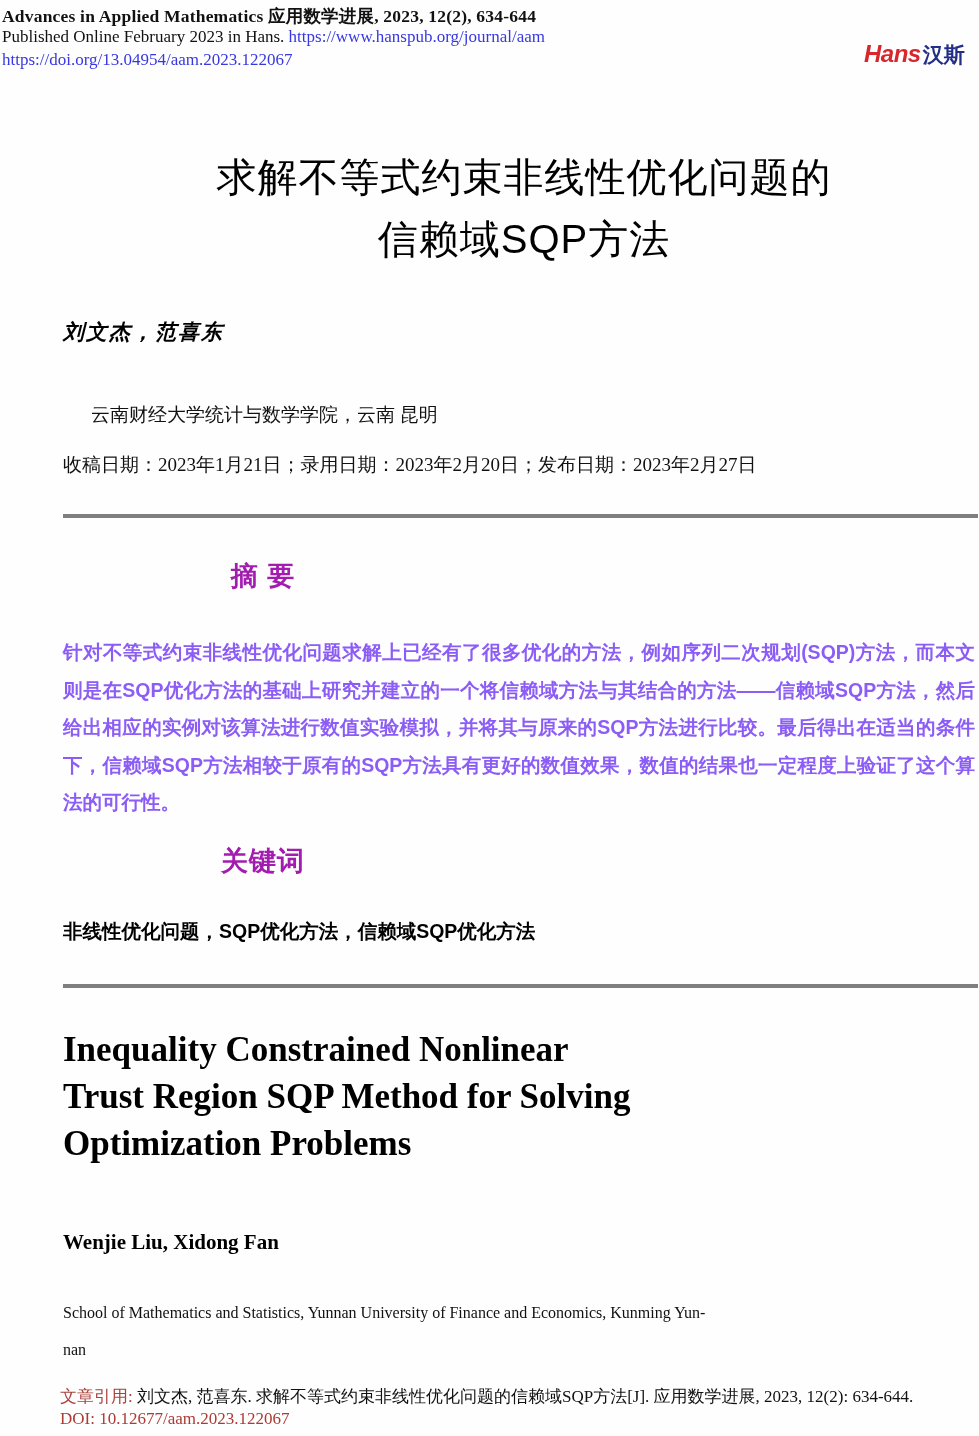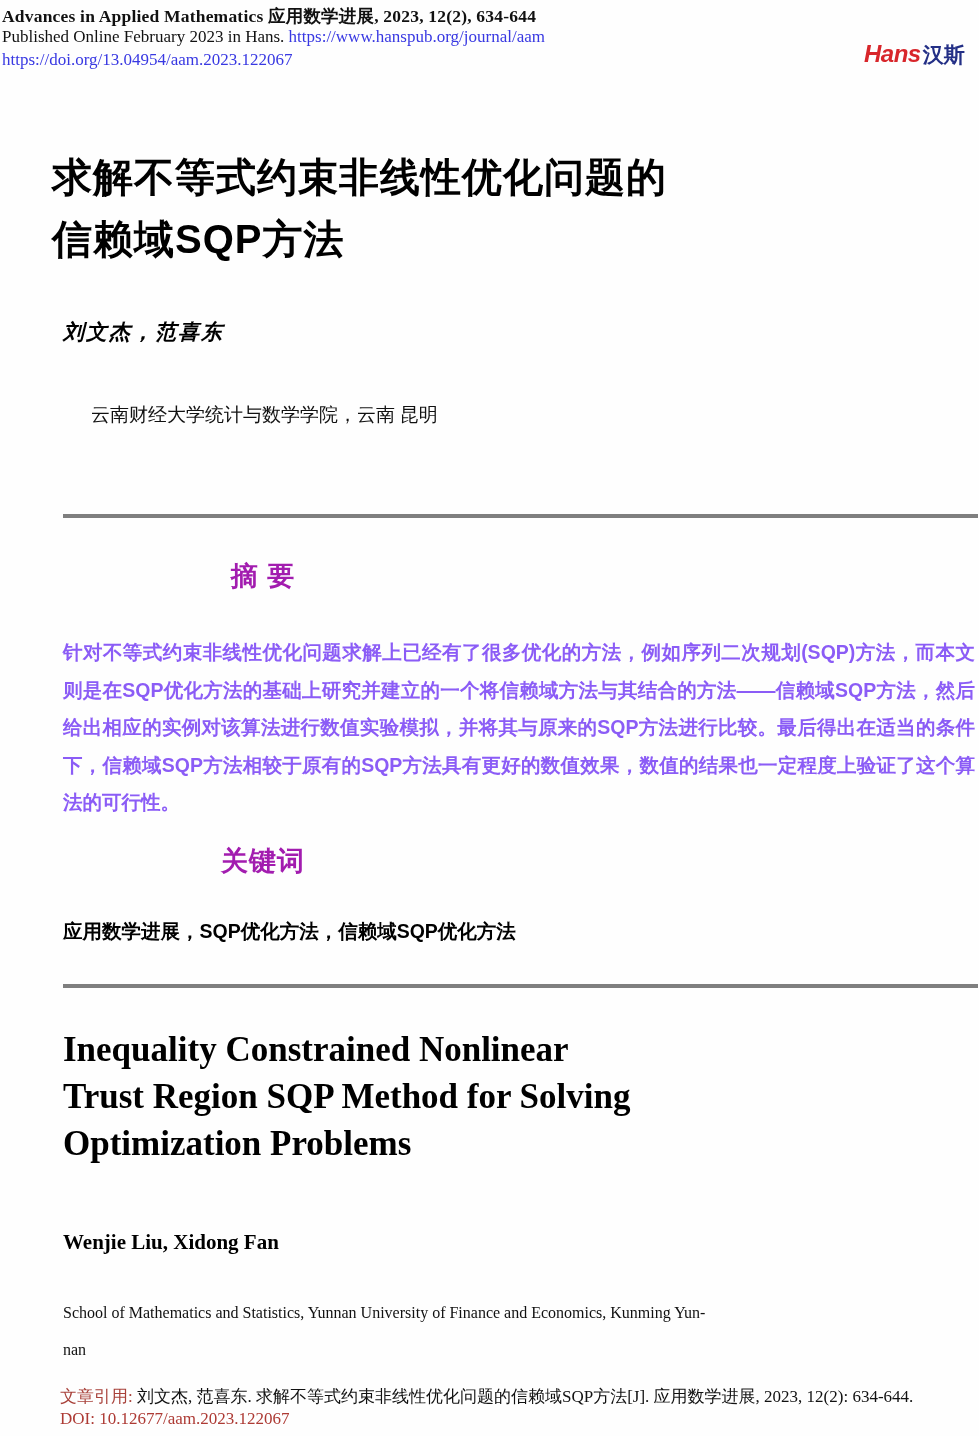--- a/index.html
+++ b/index.html
@@ -18,24 +18,25 @@
   }
   .hdr-line2{position:absolute;left:2px;top:27px;width:860px;font-size:17px;}
   .hdr-line3{position:absolute;left:2px;top:50px;width:860px;font-size:17px;}
   .link{color:#3838e2;text-decoration:none;cursor:pointer;}
   .logo{position:absolute;left:864px;top:40px;white-space:nowrap;
         font-family:"Liberation Sans","DejaVu Sans",sans-serif;}
   .logo-latin{font-size:24px;font-weight:800;font-style:italic;color:#d8262b;letter-spacing:-.5px;}
   .logo-cjk{font-size:21px;font-weight:700;color:#232f86;margin-left:2px;}
   
   .zh-title{
-    position:absolute;left:52px;top:146px;width:900px;
+    position:absolute;left:74px;top:146px;width:900px;
     font-family:"Liberation Sans","DejaVu Sans",sans-serif;
-    font-size:40px;font-weight:700;line-height:62px;color:#000;
+    font-size:40px;font-weight:400;line-height:62px;color:#000;
     letter-spacing:1px;
+    text-align:center;
   }
   .zh-authors{
     position:absolute;left:63px;top:318px;width:900px;
     font-size:21px;font-weight:bold;font-style:italic;color:#000;
     letter-spacing:2px;
   }
   .zh-affil{position:absolute;left:63px;top:402px;width:900px;font-size:19px;margin-left:28px;}
   .zh-dates{position:absolute;left:63px;top:452px;width:912px;font-size:19px;}
   
   .rule{position:absolute;left:63px;width:915px;height:4px;background:#7f7f7f;}
@@ -98,28 +99,29 @@
     <span class="logo-latin" data-interactable="false">Hans</span><span class="logo-cjk" data-interactable="false">汉斯</span>
   </div>
 
   <div class="zh-title" data-interactable="false">
     <div data-interactable="false">求解不等式约束非线性优化问题的</div>
     <div data-interactable="false">信赖域SQP方法</div>
   </div>
 
   <div class="zh-authors" data-interactable="false">刘文杰，范喜东</div>
   <div class="zh-affil" data-interactable="false">云南财经大学统计与数学学院，云南 昆明</div>
+  <div class="zh-dates" data-interactable="false">收稿日期：2023年1月21日；录用日期：2023年2月20日；发布日期：2023年2月27日</div>
 
   <div class="rule rule-1" data-interactable="false"></div>
 
   <div class="sec-heading abstract-heading" data-interactable="false">摘  要</div>
   <div class="abstract-text" data-interactable="false">针对不等式约束非线性优化问题求解上已经有了很多优化的方法，例如序列二次规划(SQP)方法，而本文则是在SQP优化方法的基础上研究并建立的一个将信赖域方法与其结合的方法——信赖域SQP方法，然后给出相应的实例对该算法进行数值实验模拟，并将其与原来的SQP方法进行比较。最后得出在适当的条件下，信赖域SQP方法相较于原有的SQP方法具有更好的数值效果，数值的结果也一定程度上验证了这个算法的可行性。</div>
 
   <div class="sec-heading keywords-heading" data-interactable="false">关键词</div>
-  <div class="keywords-text" data-interactable="false">应用数学进展，SQP优化方法，信赖域SQP优化方法</div>
+  <div class="keywords-text" data-interactable="false">非线性优化问题，SQP优化方法，信赖域SQP优化方法</div>
 
   <div class="rule rule-2" data-interactable="false"></div>
 
   <div class="en-title" data-interactable="false">
     <div data-interactable="false">Inequality Constrained Nonlinear</div>
     <div data-interactable="false">Trust Region SQP Method for Solving</div>
     <div data-interactable="false">Optimization Problems</div>
   </div>
 
   <div class="en-authors" data-interactable="false">Wenjie Liu, Xidong Fan</div>

